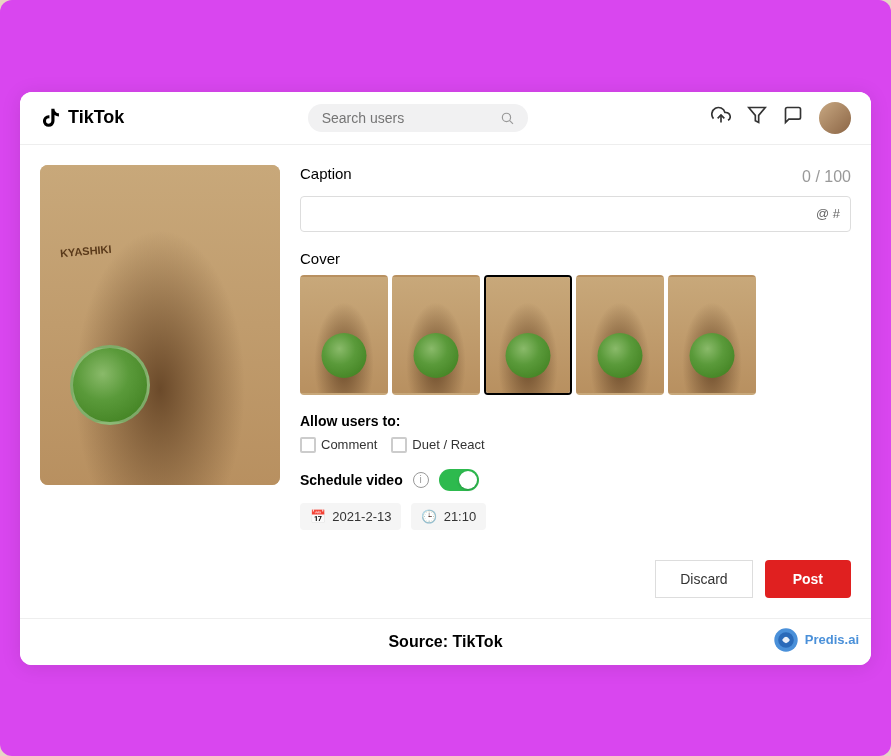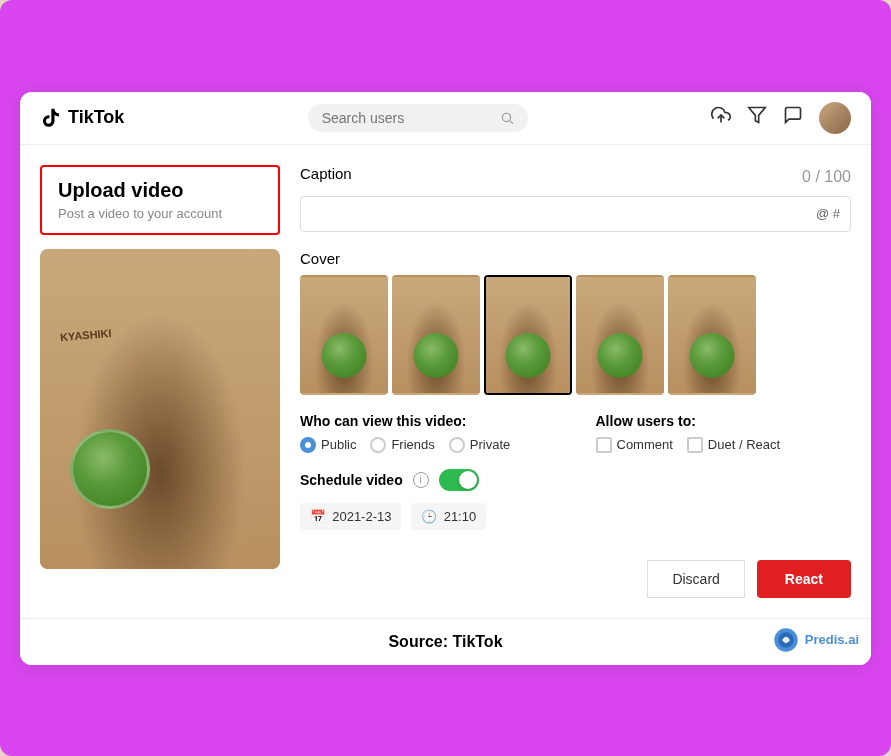--- a/index.html
+++ b/index.html
@@ -450,24 +450,20 @@
             <path d="M21 15a2 2 0 01-2 2H7l-4 4V5a2 2 0 012-2h14a2 2 0 012 2z"></path>
           </svg>
         </span>
         <div class="avatar" style="background: linear-gradient(135deg, #c8a882, #8b6545);"></div>
       </div>
     </div>
 
     <div class="content">
 
       <div class="left-panel">
-        <div class="upload-title-box">
-          <div class="upload-title">Upload video</div>
-          <div class="upload-subtitle">Post a video to your account</div>
-        </div>
         <div class="video-thumbnail">
           <div class="thumb-content"></div>
           <div class="kyashiki-label">KYASHIKI</div>
           <div class="cup"></div>
         </div>
       </div>
 
       <div class="right-panel">
 
         <div class="caption-row">
@@ -499,37 +495,20 @@
             </div>
             <div class="cover-thumb">
               <div class="cover-thumb-inner"></div>
               <div class="cover-cup"></div>
             </div>
           </div>
         </div>
 
         <div class="options-row">
           <div class="options-group">
-            <div class="options-title">Who can view this video:</div>
-            <div class="radio-group">
-              <div class="radio-item">
-                <div class="radio-circle checked"></div>
-                <span>Public</span>
-              </div>
-              <div class="radio-item">
-                <div class="radio-circle"></div>
-                <span>Friends</span>
-              </div>
-              <div class="radio-item">
-                <div class="radio-circle"></div>
-                <span>Private</span>
-              </div>
-            </div>
-          </div>
-          <div class="options-group">
             <div class="options-title">Allow users to:</div>
             <div class="checkbox-group">
               <div class="checkbox-item">
                 <div class="checkbox-box"></div>
                 <span>Comment</span>
               </div>
               <div class="checkbox-item">
                 <div class="checkbox-box"></div>
                 <span>Duet / React</span>
               </div>
@@ -550,21 +529,21 @@
             <span>2021-2-13</span>
           </div>
           <div class="time-chip">
             <span class="chip-icon">🕒</span>
             <span>21:10</span>
           </div>
         </div>
 
         <div class="action-row">
           <button class="btn-discard">Discard</button>
-          <button class="btn-post">React</button>
+          <button class="btn-post">Post</button>
         </div>
       </div>
     </div>
 
     <div class="footer">
       <span class="footer-source">Source: TikTok</span>
       <div class="predis-logo">
         <svg class="predis-icon" viewBox="0 0 40 40">
           <circle cx="20" cy="20" r="18" fill="#4a90d9"></circle>
           <circle cx="20" cy="20" r="12" fill="#2a6ab9"></circle>

